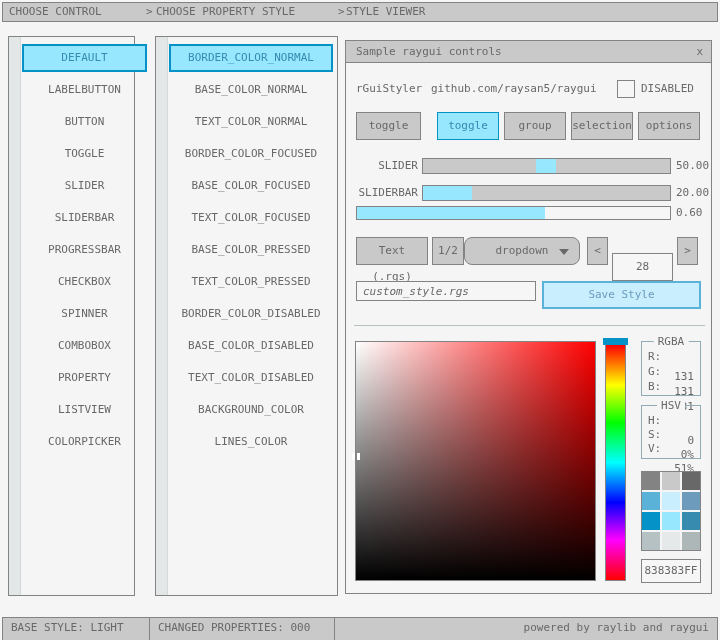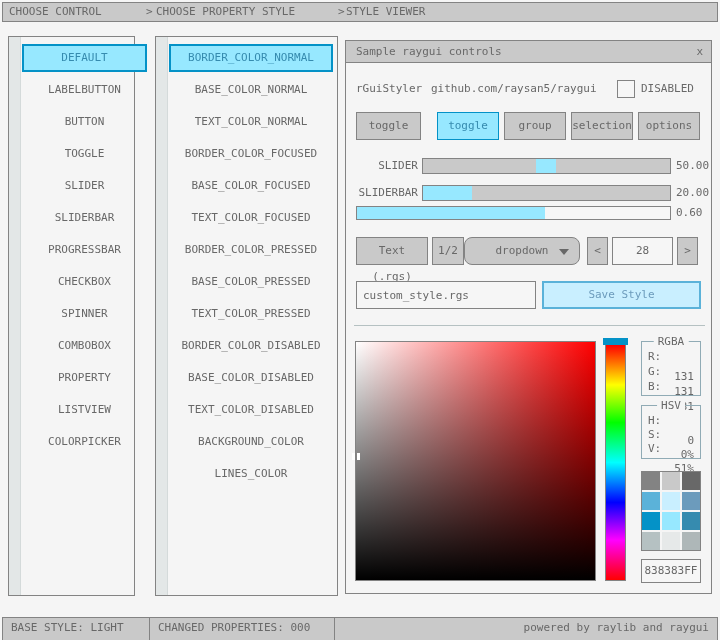--- a/index.html
+++ b/index.html
@@ -83,21 +83,20 @@
 
   <div class="panel" style="left:155px;width:183px;">
     <div class="panel-scrollbar"></div>
     <div class="list" style="left:13px;width:164px;">
       <div class="list-item selected">BORDER_COLOR_NORMAL</div>
       <div class="list-item">BASE_COLOR_NORMAL</div>
       <div class="list-item">TEXT_COLOR_NORMAL</div>
       <div class="list-item">BORDER_COLOR_FOCUSED</div>
       <div class="list-item">BASE_COLOR_FOCUSED</div>
       <div class="list-item">TEXT_COLOR_FOCUSED</div>
-      <div class="list-item">BORDER_COLOR_PRESSED</div>
       <div class="list-item">BASE_COLOR_PRESSED</div>
       <div class="list-item">TEXT_COLOR_PRESSED</div>
       <div class="list-item">BORDER_COLOR_DISABLED</div>
       <div class="list-item">BASE_COLOR_DISABLED</div>
       <div class="list-item">TEXT_COLOR_DISABLED</div>
       <div class="list-item">BACKGROUND_COLOR</div>
       <div class="list-item">LINES_COLOR</div>
     </div>
   </div>
 
@@ -135,24 +134,24 @@
     </div>
     <span class="abs" style="left:330px;top:165px;height:14px;line-height:14px;">0.60</span>
 
     <div class="btn" style="left:10px;top:196px;width:72px;">Text (.rgs)</div>
     <div class="btn" style="left:86px;top:196px;width:32px;">1/2</div>
     <div class="btn" style="left:118px;top:196px;width:116px;border-radius:8px;">
       <span>dropdown</span>
       <span class="dropdown-arrow"></span>
     </div>
     <div class="btn" style="left:241px;top:196px;width:21px;">&lt;</div>
-    <div class="valuebox" style="left:266px;top:196px;width:61px;height:28px;">28</div>
+    <div class="valuebox" style="left:266px;top:212px;width:61px;height:28px;">28</div>
     <div class="btn" style="left:331px;top:196px;width:21px;">&gt;</div>
 
-    <input class="textfield" style="left: 10px; top: 240px; width: 180px; height: 28px;" value="custom_style.rgs">
+    <input class="textfield" style="left: 10px; top: 240px; width: 180px; height: 20px; font-style: italic;" value="custom_style.rgs">
     <div class="btn" style="left:196px;top:240px;width:159px;background:#C9EFFF;border:2px solid #5BB2D9;color:#6C9BBC;line-height:24px;">Save Style</div>
 
     <div class="abs" style="left:8px;top:284px;width:351px;height:1px;background:#B5C1C2;"></div>
 
     <div class="sv-square"></div>
     <div class="sv-cursor">
         <span></span>
         <span></span>
       </div>
     <div class="hue-bar"></div>

